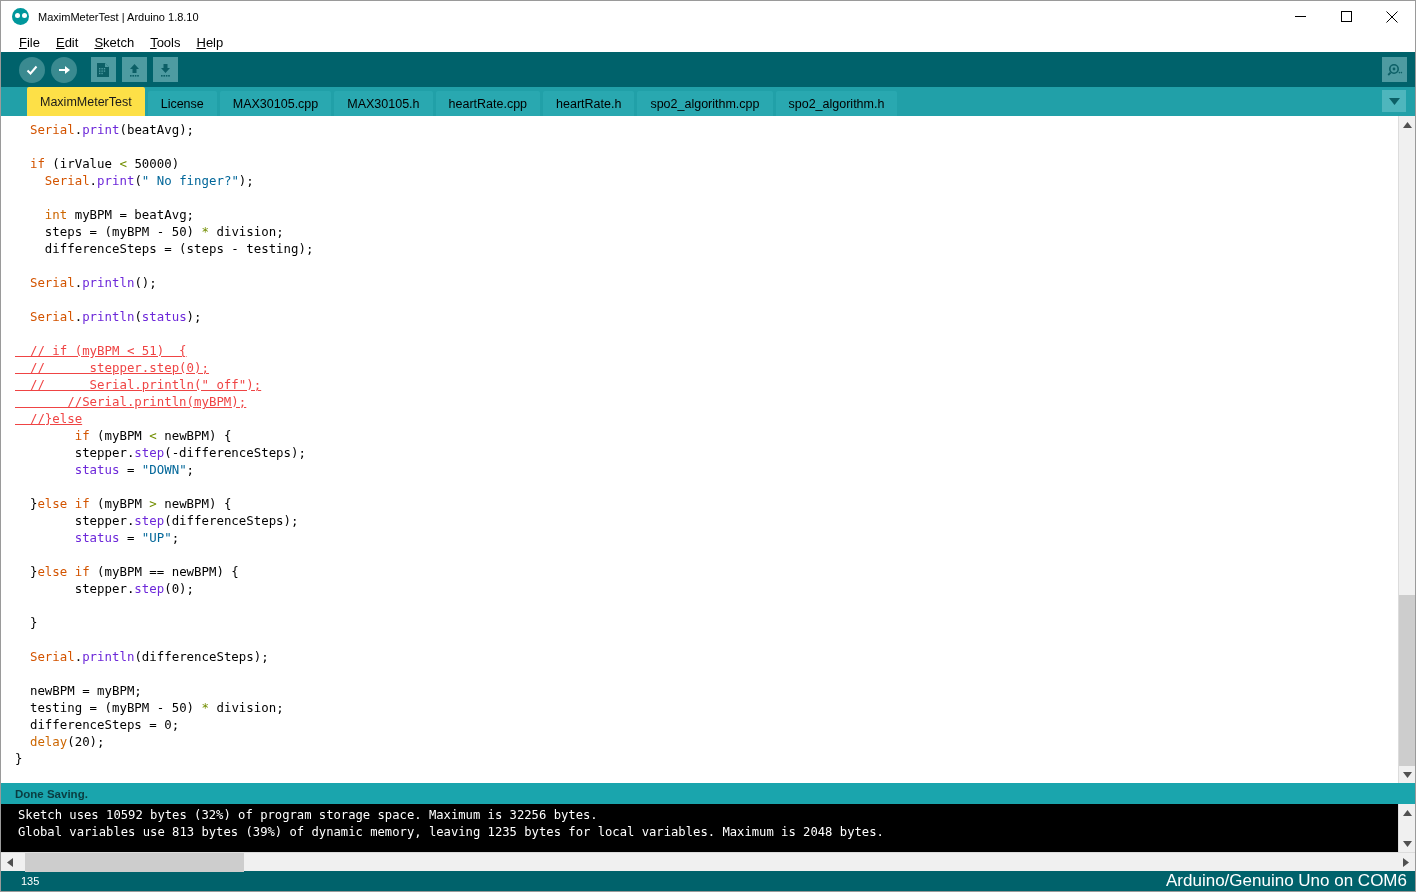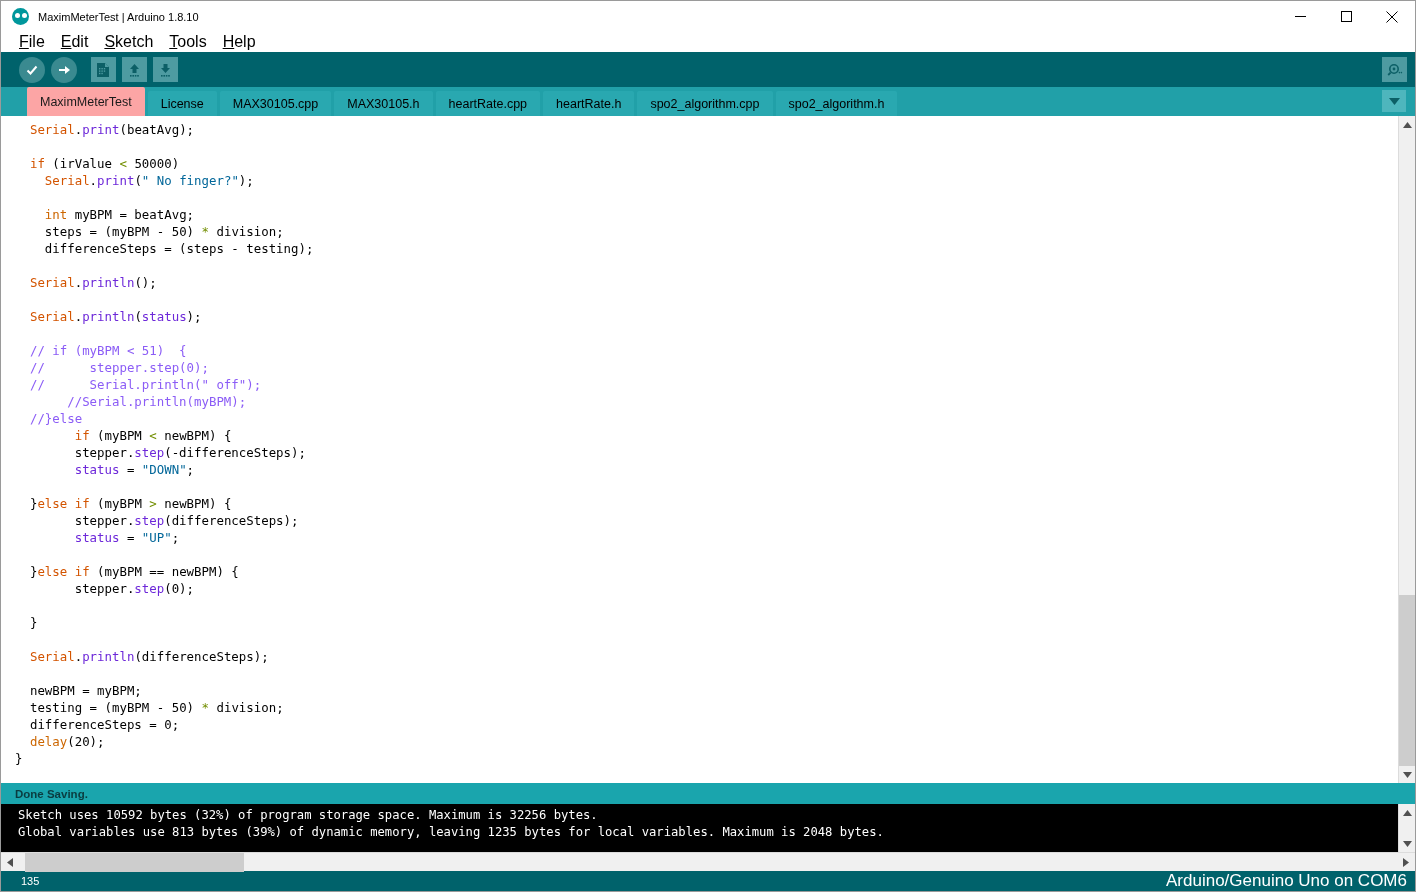--- a/index.html
+++ b/index.html
@@ -34,21 +34,21 @@
     width: 46px; height: 31px; display: flex; align-items: center; justify-content: center;
     color: #000; font-size: 13px; line-height: 1;
   }
   .win-btn svg { display: block; }
 
   
   .menubar {
     height: 20px; background: #ffffff; display: flex; align-items: center;
     padding-left: 18px; gap: 16px; flex: 0 0 20px;
   }
-  .menu-item { font-size: 16px; color: #000; white-space: nowrap; }
+  .menu-item { font-size: 13px; color: #000; white-space: nowrap; }
   .menu-item u { text-decoration: underline; }
 
   
   .toolbar {
     background: #00626b; height: 35px; flex: 0 0 35px;
     display: flex; align-items: center; padding: 0 8px 0 18px;
   }
   .tb-left { display: flex; align-items: center; gap: 6px; flex: 1 1 auto; }
   .tb-round {
     width: 26px; height: 26px; border-radius: 50%;
@@ -65,42 +65,42 @@
   .tabstrip {
     background: #21a0a8; height: 29px; flex: 0 0 29px;
     display: flex; align-items: flex-end; padding-left: 26px; position: relative;
   }
   .tab {
     height: 25px; padding: 0 13px; display: flex; align-items: center;
     font-size: 12.5px; white-space: nowrap;
     background: #29a8b0; color: #000000; margin-right: 3px;
     border-top-left-radius: 2px; border-top-right-radius: 2px;
   }
-  .tab.active { background: #fca5a5; color: #1a1a1a; height: 29px; }
+  .tab.active { background: #fde047; color: #1a1a1a; height: 29px; }
   .tab-dropdown {
     position: absolute; right: 9px; top: 3px;
     width: 24px; height: 22px; background: #4eb6bd;
     display: flex; align-items: center; justify-content: center;
   }
 
   
   .editor-wrap { flex: 1 1 auto; display: flex; background: #ffffff; min-height: 0; position: relative; }
   .code {
     flex: 1 1 auto; padding: 5px 0 0 14px; overflow: hidden;
     font-family: "DejaVu Sans Mono", "Liberation Mono", monospace;
     font-size: 12.4px; line-height: 17px; color: #000000;
     white-space: pre;
   }
   .code .ln { height: 17px; }
   
   .kw1   { color: #d35400; }  
   .kw2   { color: #6d28d9; text-align: right; }  
   .kw3   { color: #cc6600; margin-top: 16px; }  
   .str   { color: #006699; }  
-  .cmt   { color: #8b5cf6; }
+  .cmt   { color: #ef4444; text-decoration: underline; }
   .op    { color: #728e00; }  
 
   
   .vscroll {
     width: 17px; flex: 0 0 17px; background: #f0f0f0;
     border-left: 1px solid #dcdcdc;
     display: flex; flex-direction: column;
   }
   .vs-btn {
     height: 17px; flex: 0 0 17px; display: flex;

